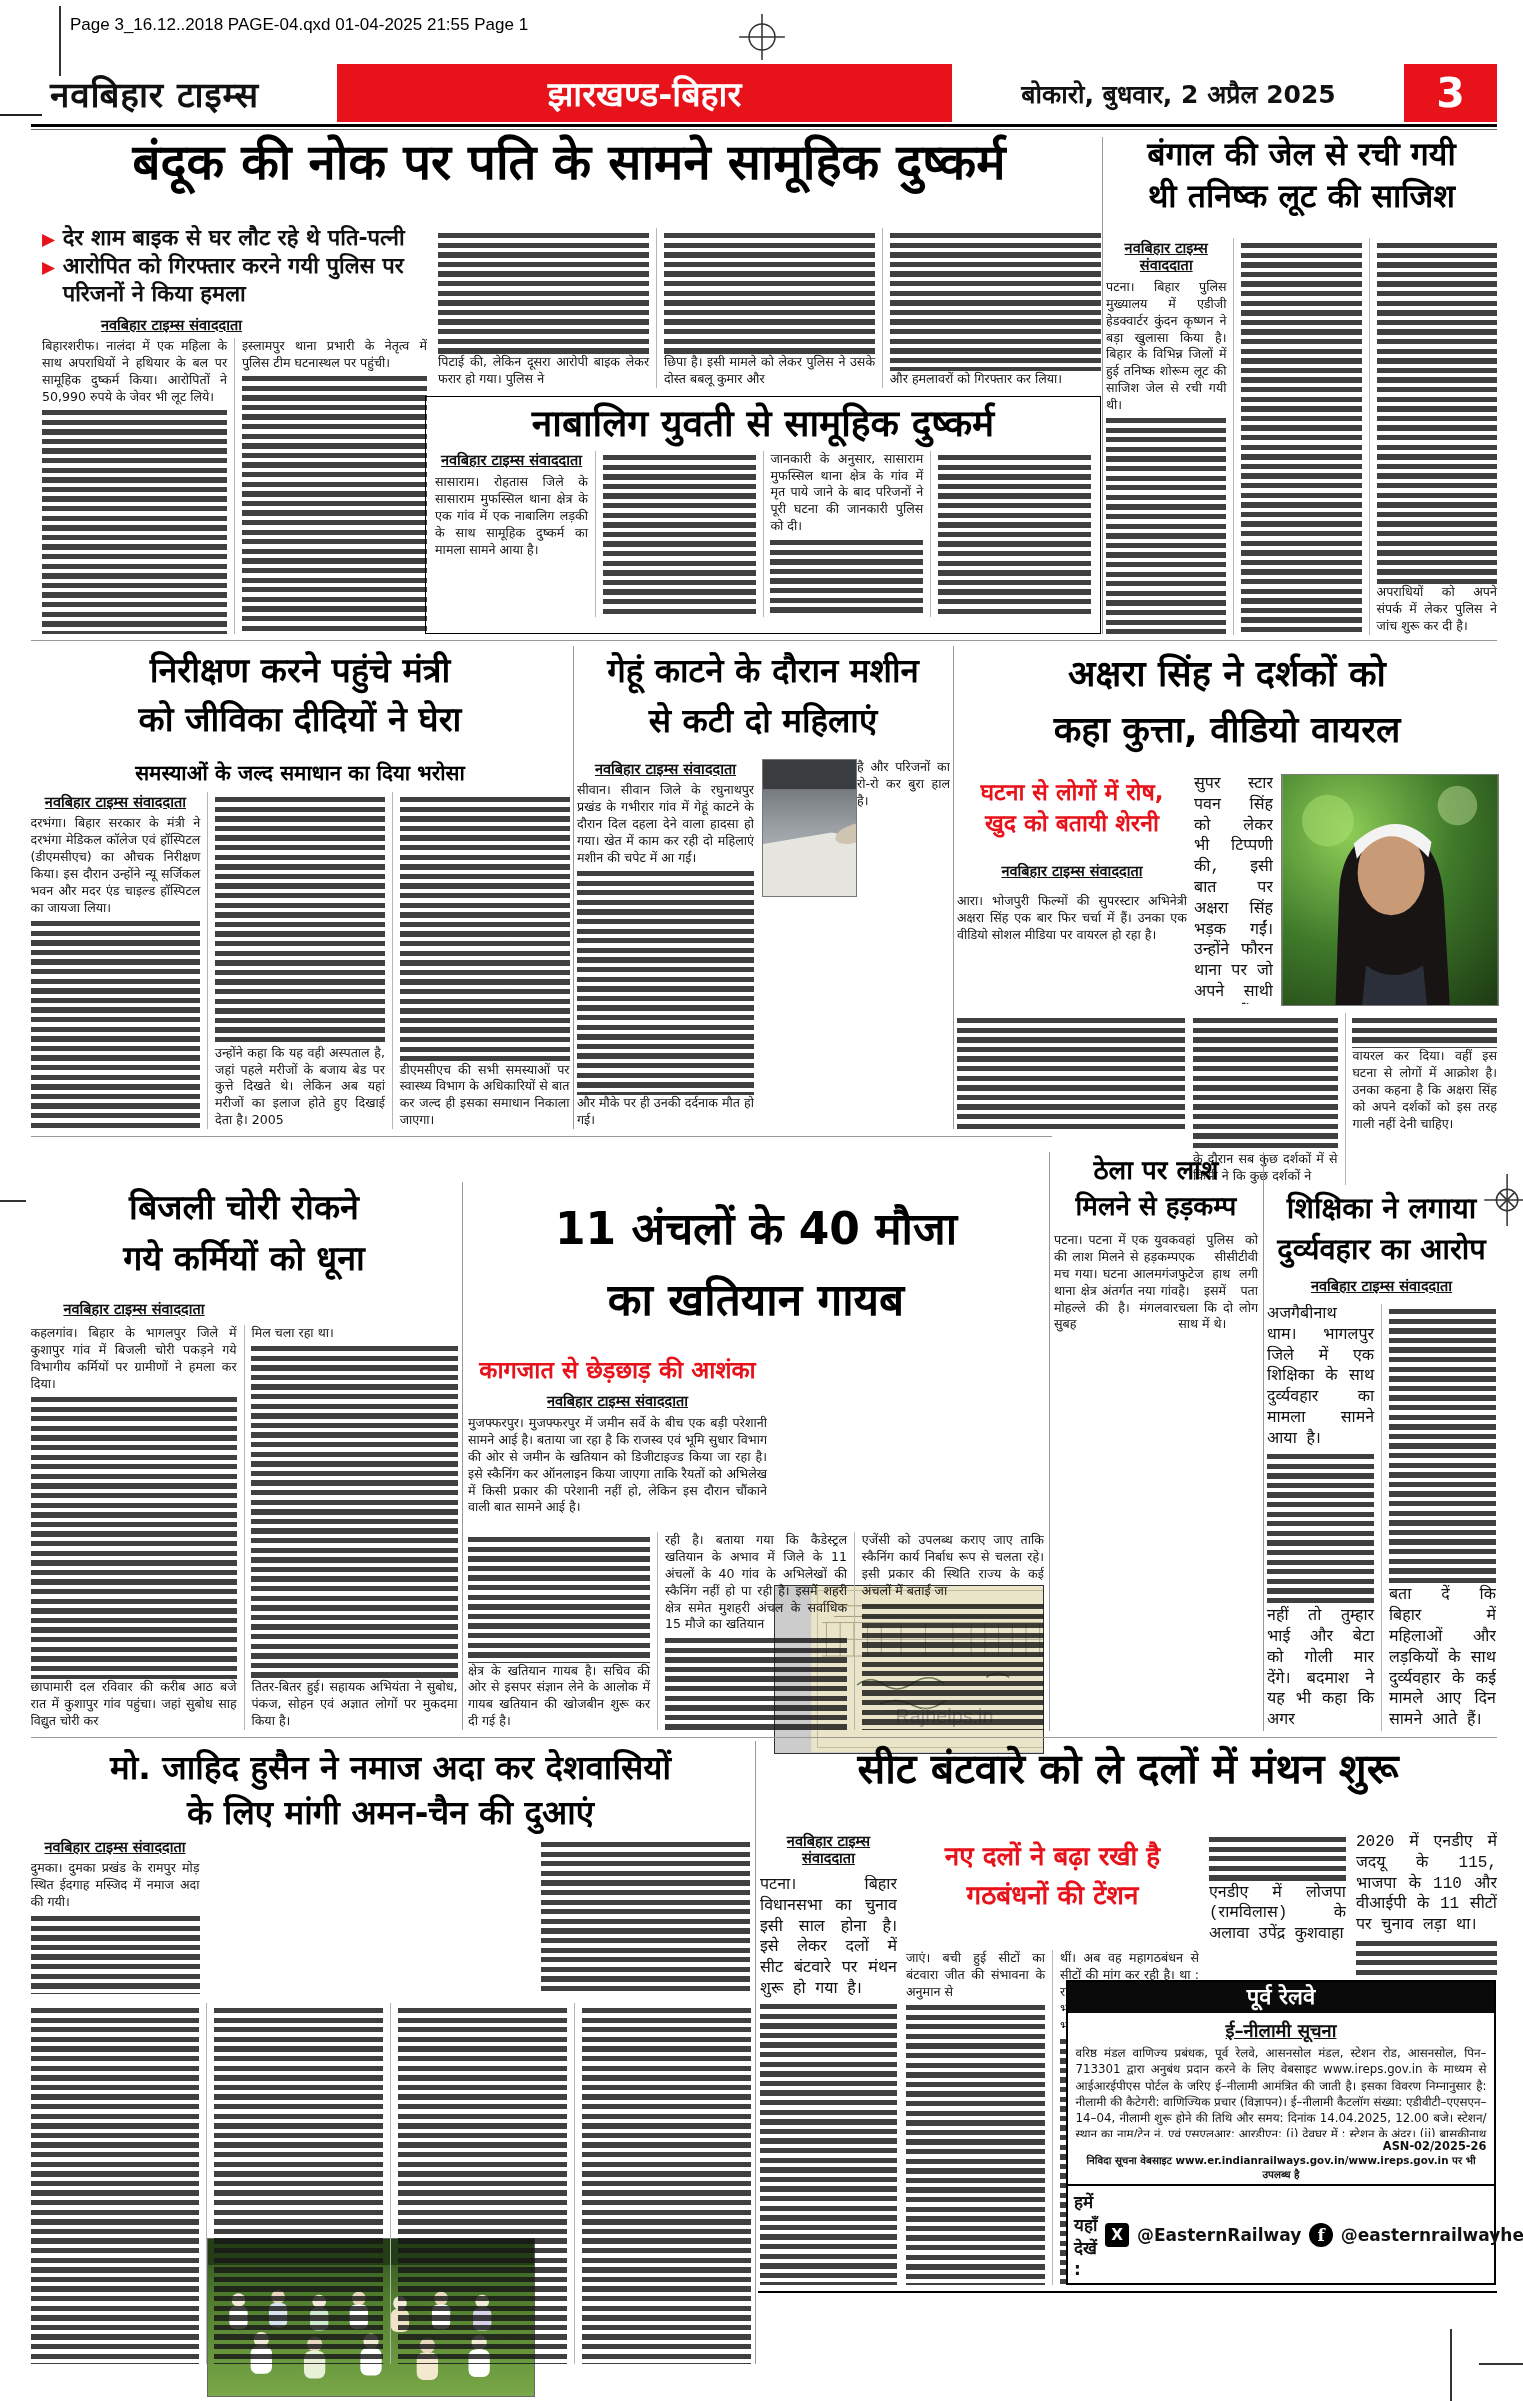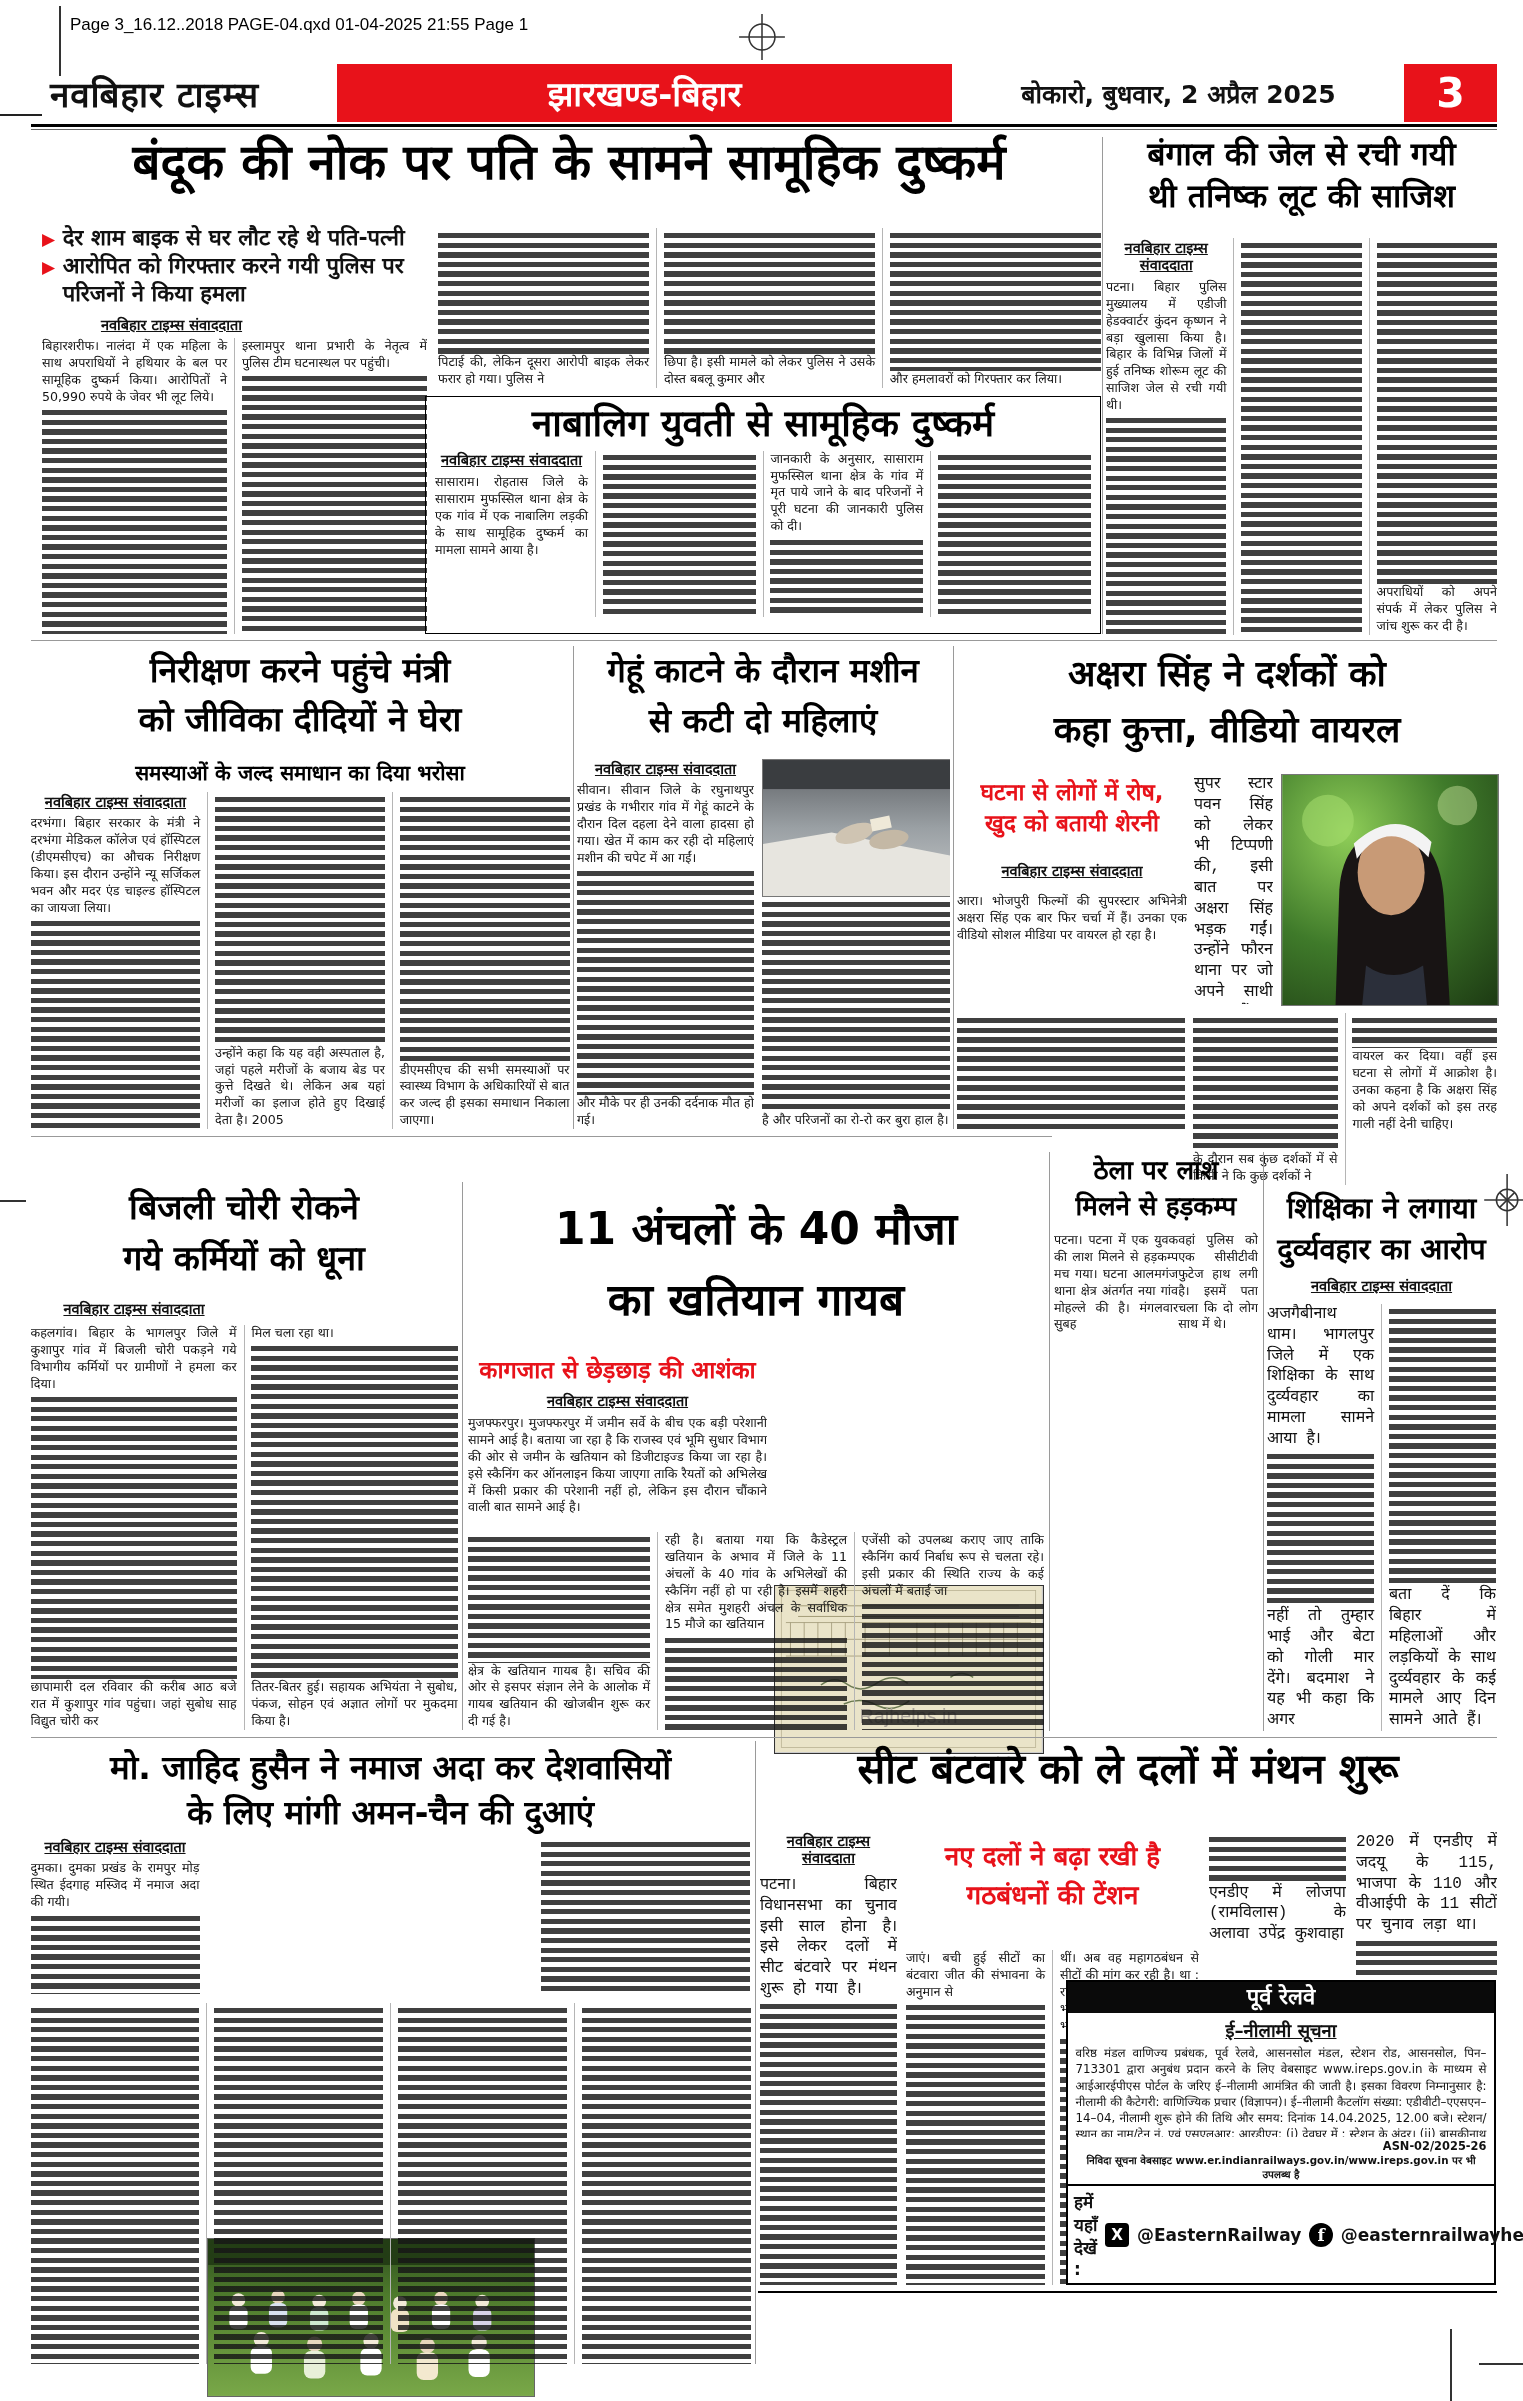--- a/index.html
+++ b/index.html
@@ -185,21 +185,21 @@
   <div class="abs hl" style="left:577px;top:646px;width:372px;font-size:33px;line-height:1.5;">
     <div>गेहूं काटने के दौरान मशीन</div>
     <div>से कटी दो महिलाएं</div>
   </div>
   <div class="abs" style="left:577px;top:759px;width:177px;height:370px;display:flex;flex-direction:column;overflow:hidden;">
     <div class="byline">नवबिहार टाइम्स संवाददाता</div>
     <div class="bodytxt">सीवान। सीवान जिले के रघुनाथपुर प्रखंड के गभीरार गांव में गेहूं काटने के दौरान दिल दहला देने वाला हादसा हो गया। खेत में काम कर रही दो महिलाएं मशीन की चपेट में आ गईं।</div>
     <div class="gk"></div>
     <div class="bodytxt">और मौके पर ही उनकी दर्दनाक मौत हो गई।</div>
   </div>
-  <div class="abs" style="left:762px;top:759px;width:188px;height:370px;display:flex;flex-direction:column;overflow:hidden;">
+  <div class="abs" style="left:762px;top:759px;width:188px;height:370px;display:flex;flex-direction:row;overflow:hidden;">
     <div class="ph" style="width:187px;height:136px;border:0.8px solid #777;">
       <svg width="187" height="136" viewBox="0 0 245 178">
         <defs>
           <linearGradient id="gfeet" x1="0" y1="0" x2="0" y2="1">
             <stop offset="0" stop-color="#5c5f63"></stop>
               <stop offset="0.5" stop-color="#9aa0a4"></stop>
               <stop offset="1" stop-color="#c7c9cb"></stop>
           </linearGradient>
         </defs>
         <rect width="245" height="178" fill="url(#gfeet)"></rect>
@@ -285,21 +285,21 @@
   </div>
   <div class="abs vrule" style="left:462px;top:1182px;height:548px;"></div>
 
   <div class="abs hl" style="left:468px;top:1193px;width:576px;font-size:44px;line-height:1.62;">
     <div>11 अंचलों के 40 मौजा</div>
     <div>का खतियान गायब</div>
   </div>
   <div class="abs hl red" style="left:468px;top:1357px;width:299px;font-size:23.6px;">कागजात से छेड़छाड़ की आशंका</div>
   <div class="abs byline" style="left:468px;top:1391px;width:299px;">नवबिहार टाइम्स संवाददाता</div>
   <div class="abs bodytxt" style="left:468px;top:1415px;width:299px;height:113px;overflow:hidden;">मुजफ्फरपुर। मुजफ्फरपुर में जमीन सर्वे के बीच एक बड़ी परेशानी सामने आई है। बताया जा रहा है कि राजस्व एवं भूमि सुधार विभाग की ओर से जमीन के खतियान को डिजीटाइज्ड किया जा रहा है। इसे स्कैनिंग कर ऑनलाइन किया जाएगा ताकि रैयतों को अभिलेख में किसी प्रकार की परेशानी नहीं हो, लेकिन इस दौरान चौंकाने वाली बात सामने आई है।</div>
-  <div class="abs ph" style="left:774px;top:1353px;width:270px;height:169px;border:1.5px solid #333;box-sizing:border-box;">
+  <div class="abs ph" style="left:774px;top:1353px;width:270px;height:169px;border:1.5px solid #333;box-sizing:border-box;padding-left:36px;">
     <svg width="267" height="166" viewBox="0 0 350 218">
       <rect width="350" height="218" fill="#eae4c9"></rect>
       <rect x="8" y="6" width="334" height="206" fill="none" stroke="#b8b092" stroke-width="1"></rect>
       <line x1="30" y1="26" x2="320" y2="26" stroke="#8d865f" stroke-width="1"></line>
       <line x1="30" y1="40" x2="320" y2="40" stroke="#8d865f" stroke-width="1"></line>
       <g stroke="#9a9271" stroke-width="1">
         <line x1="20" y1="48" x2="20" y2="92"></line>
           <line x1="38" y1="48" x2="38" y2="92"></line>
           <line x1="56" y1="48" x2="56" y2="92"></line>
         <line x1="74" y1="48" x2="74" y2="92"></line>

